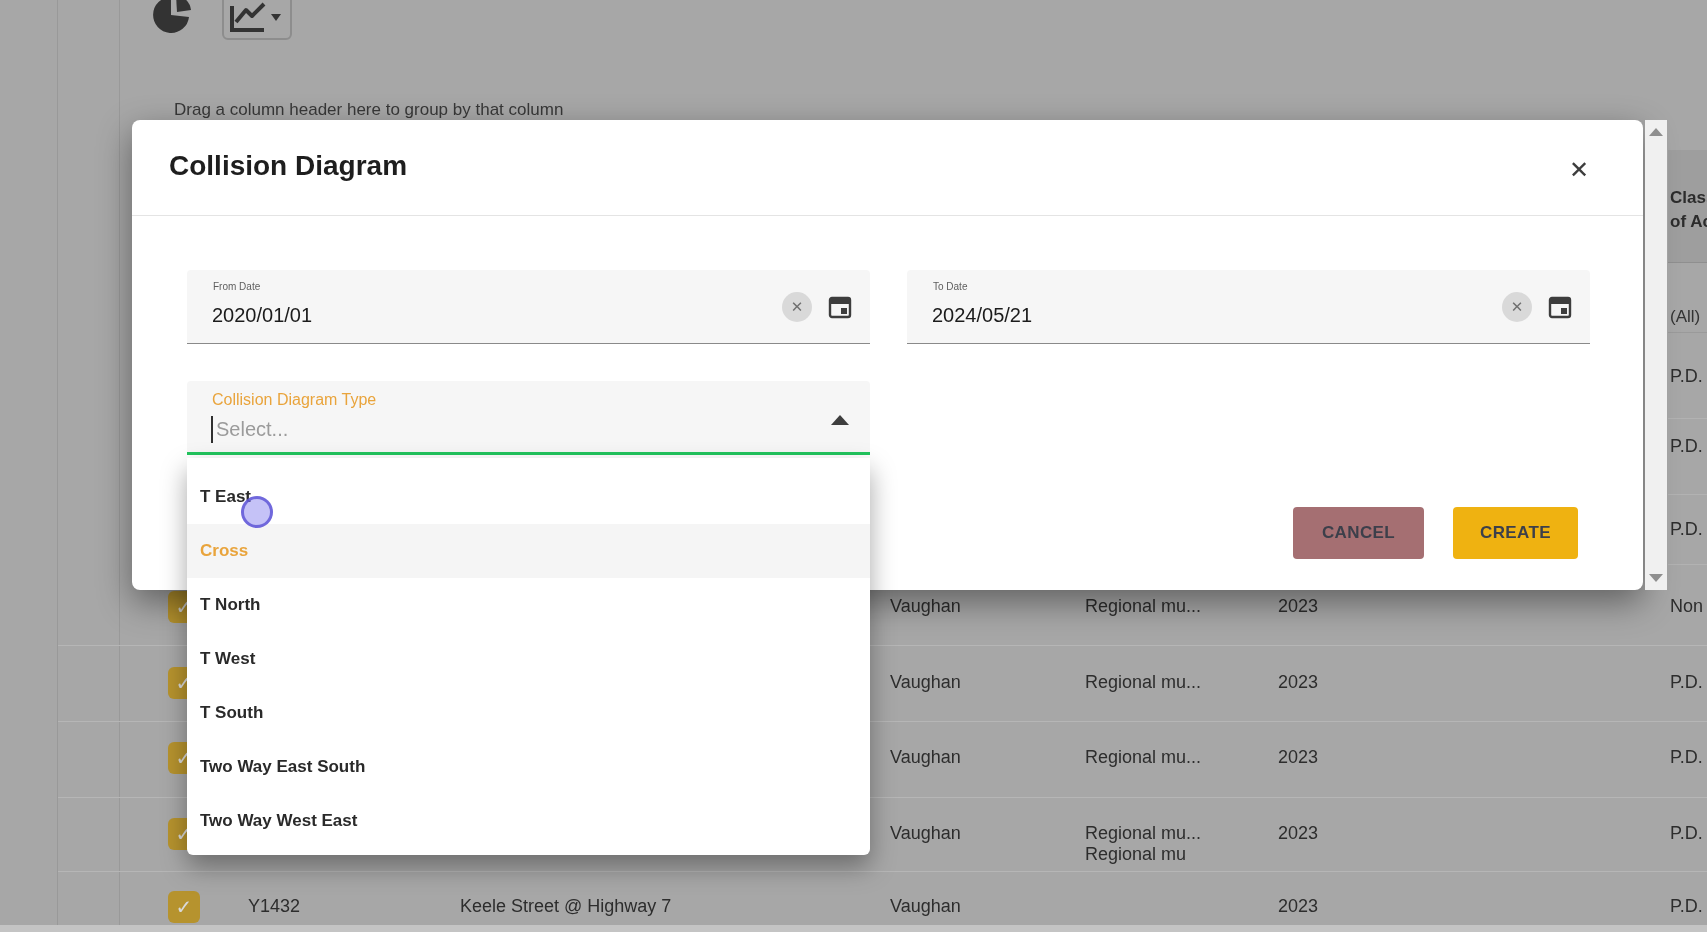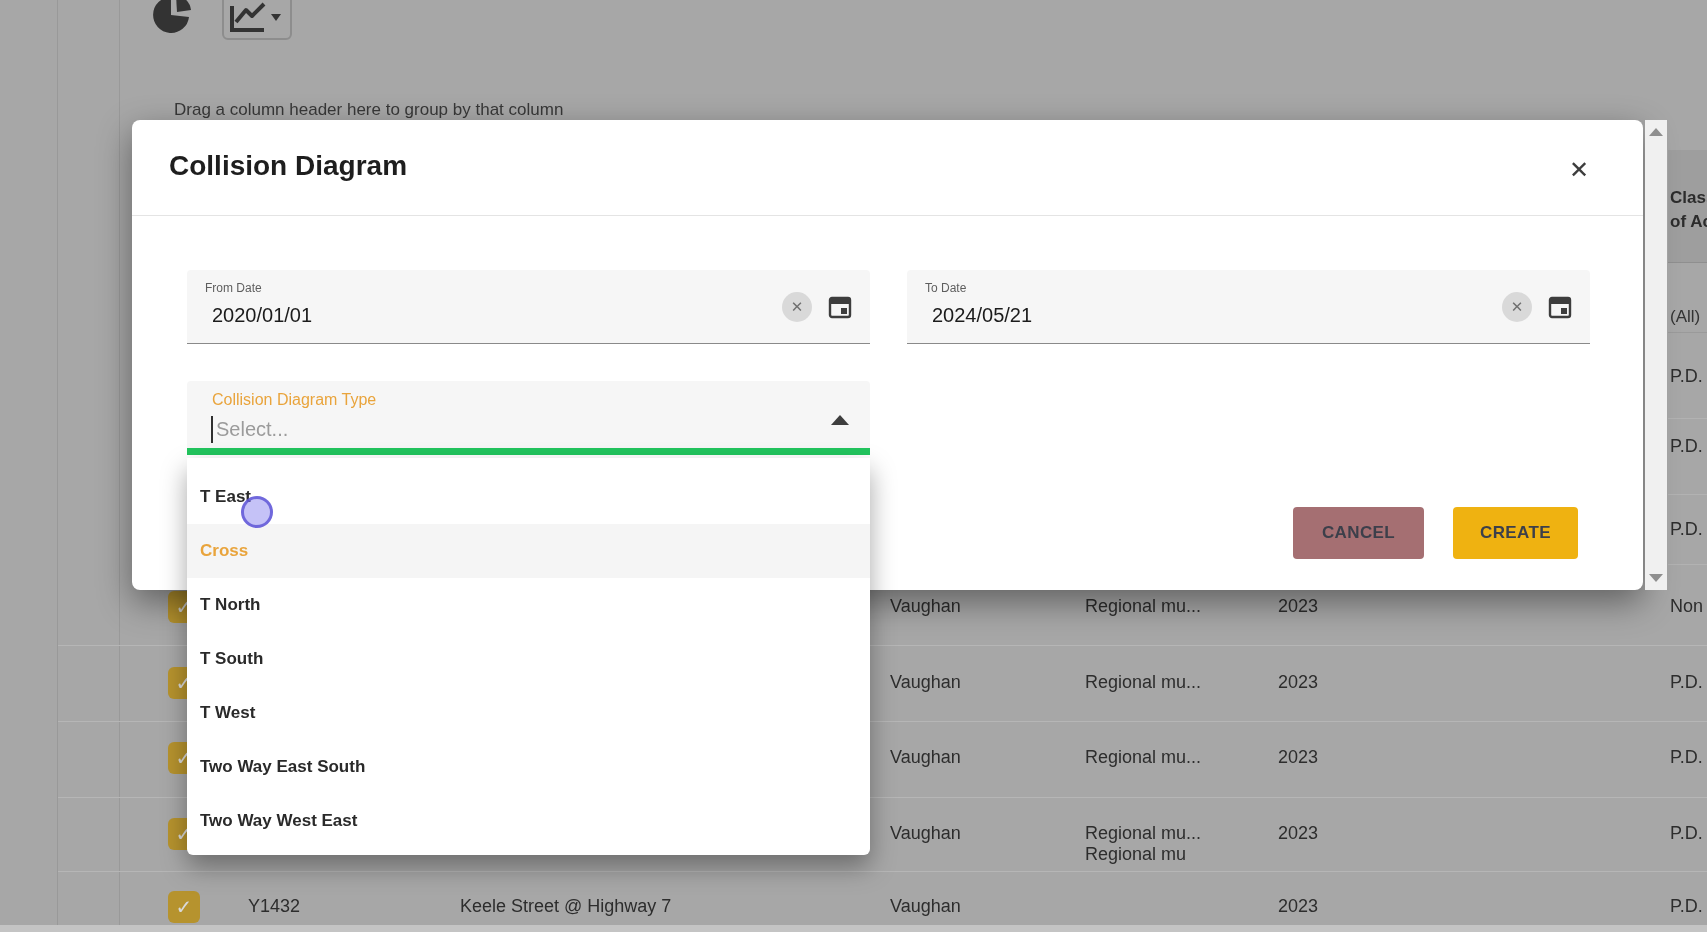--- a/index.html
+++ b/index.html
@@ -24,28 +24,28 @@
 
   
   .modal { position:absolute; left:132px; top:120px; width:1511px; height:470px; background:#ffffff;
            border-radius:8px; box-shadow:0 12px 34px rgba(0,0,0,0.42); z-index:10; }
   .modal-title { position:absolute; left:37px; top:30px; font-size:28px; font-weight:600; color:#1e1e1e; }
   .modal-close { position:absolute; left:1428px; top:31px; width:38px; height:38px; font-size:24px; color:#3d3d3d;
                  display:flex; align-items:center; justify-content:center; cursor:pointer; }
   .modal-divider { position:absolute; left:0; right:0; top:95px; height:1px; background:#e4e4e4; }
 
   .field { position:absolute; height:74px; width:683px; background:#f6f6f6; border-radius:4px 4px 0 0; border-bottom:1px solid #8a8a8a; }
-  .field-label { position:absolute; left:18px; top:11px; font-size:12px; color:#5e5e5e; }
+  .field-label { position:absolute; left:26px; top:11px; font-size:10px; color:#5e5e5e; }
   .field-value { position:absolute; left:25px; top:34px; font-size:20px; color:#1c1c1c; }
   .clear-btn { position:absolute; left:595px; top:22px; width:30px; height:30px; border-radius:50%; background:#d9d9d9;
                color:#6f6f6f; font-size:15px; display:flex; align-items:center; justify-content:center; cursor:pointer; }
   .cal-btn { position:absolute; left:639px; top:23px; width:28px; height:28px; cursor:pointer; }
 
   .type-field { position:absolute; left:55px; top:261px; width:683px; height:74px; background:#f6f6f6;
-                border-radius:4px 4px 0 0; border-bottom:7px solid #22c55e; }
+                border-radius:4px 4px 0 0; border-bottom:3px solid #22c55e; }
   .type-label { position:absolute; left:25px; top:10px; font-size:16px; color:#e9a43c; }
   .type-caret { position:absolute; left:24px; top:35px; width:2px; height:27px; background:#2f2f2f; }
   .type-placeholder { position:absolute; left:29px; top:37px; font-size:20px; color:#9b9b9b; }
   .chevron-up { position:absolute; left:644px; top:34px; width:0; height:0;
                 border-left:9px solid transparent; border-right:9px solid transparent; border-bottom:10px solid #3e3e3e; }
 
   .btn { position:absolute; top:387px; height:52px; border:none; border-radius:4px; font-family:inherit;
          font-size:17px; font-weight:600; color:#3c3f4a; letter-spacing:0.4px; cursor:pointer; }
   .btn-cancel { left:1161px; width:131px; background:#a56f72; }
   .btn-create { left:1321px; width:125px; background:#efb211; }
@@ -193,18 +193,18 @@
 
 <div class="mscroll">
   <div class="scroll-up"></div>
   <div class="scroll-down"></div>
 </div>
 
 <div class="dd-panel">
     <div class="dd-item">T East</div>
     <div class="dd-item dd-hot">Cross</div>
     <div class="dd-item">T North</div>
+    <div class="dd-item">T West</div>
     <div class="dd-item">T South</div>
-    <div class="dd-item">T West</div>
     <div class="dd-item">Two Way East South</div>
     <div class="dd-item">Two Way West East</div>
   </div>
 <div class="touch-cursor"></div>
 
 </body></html>

